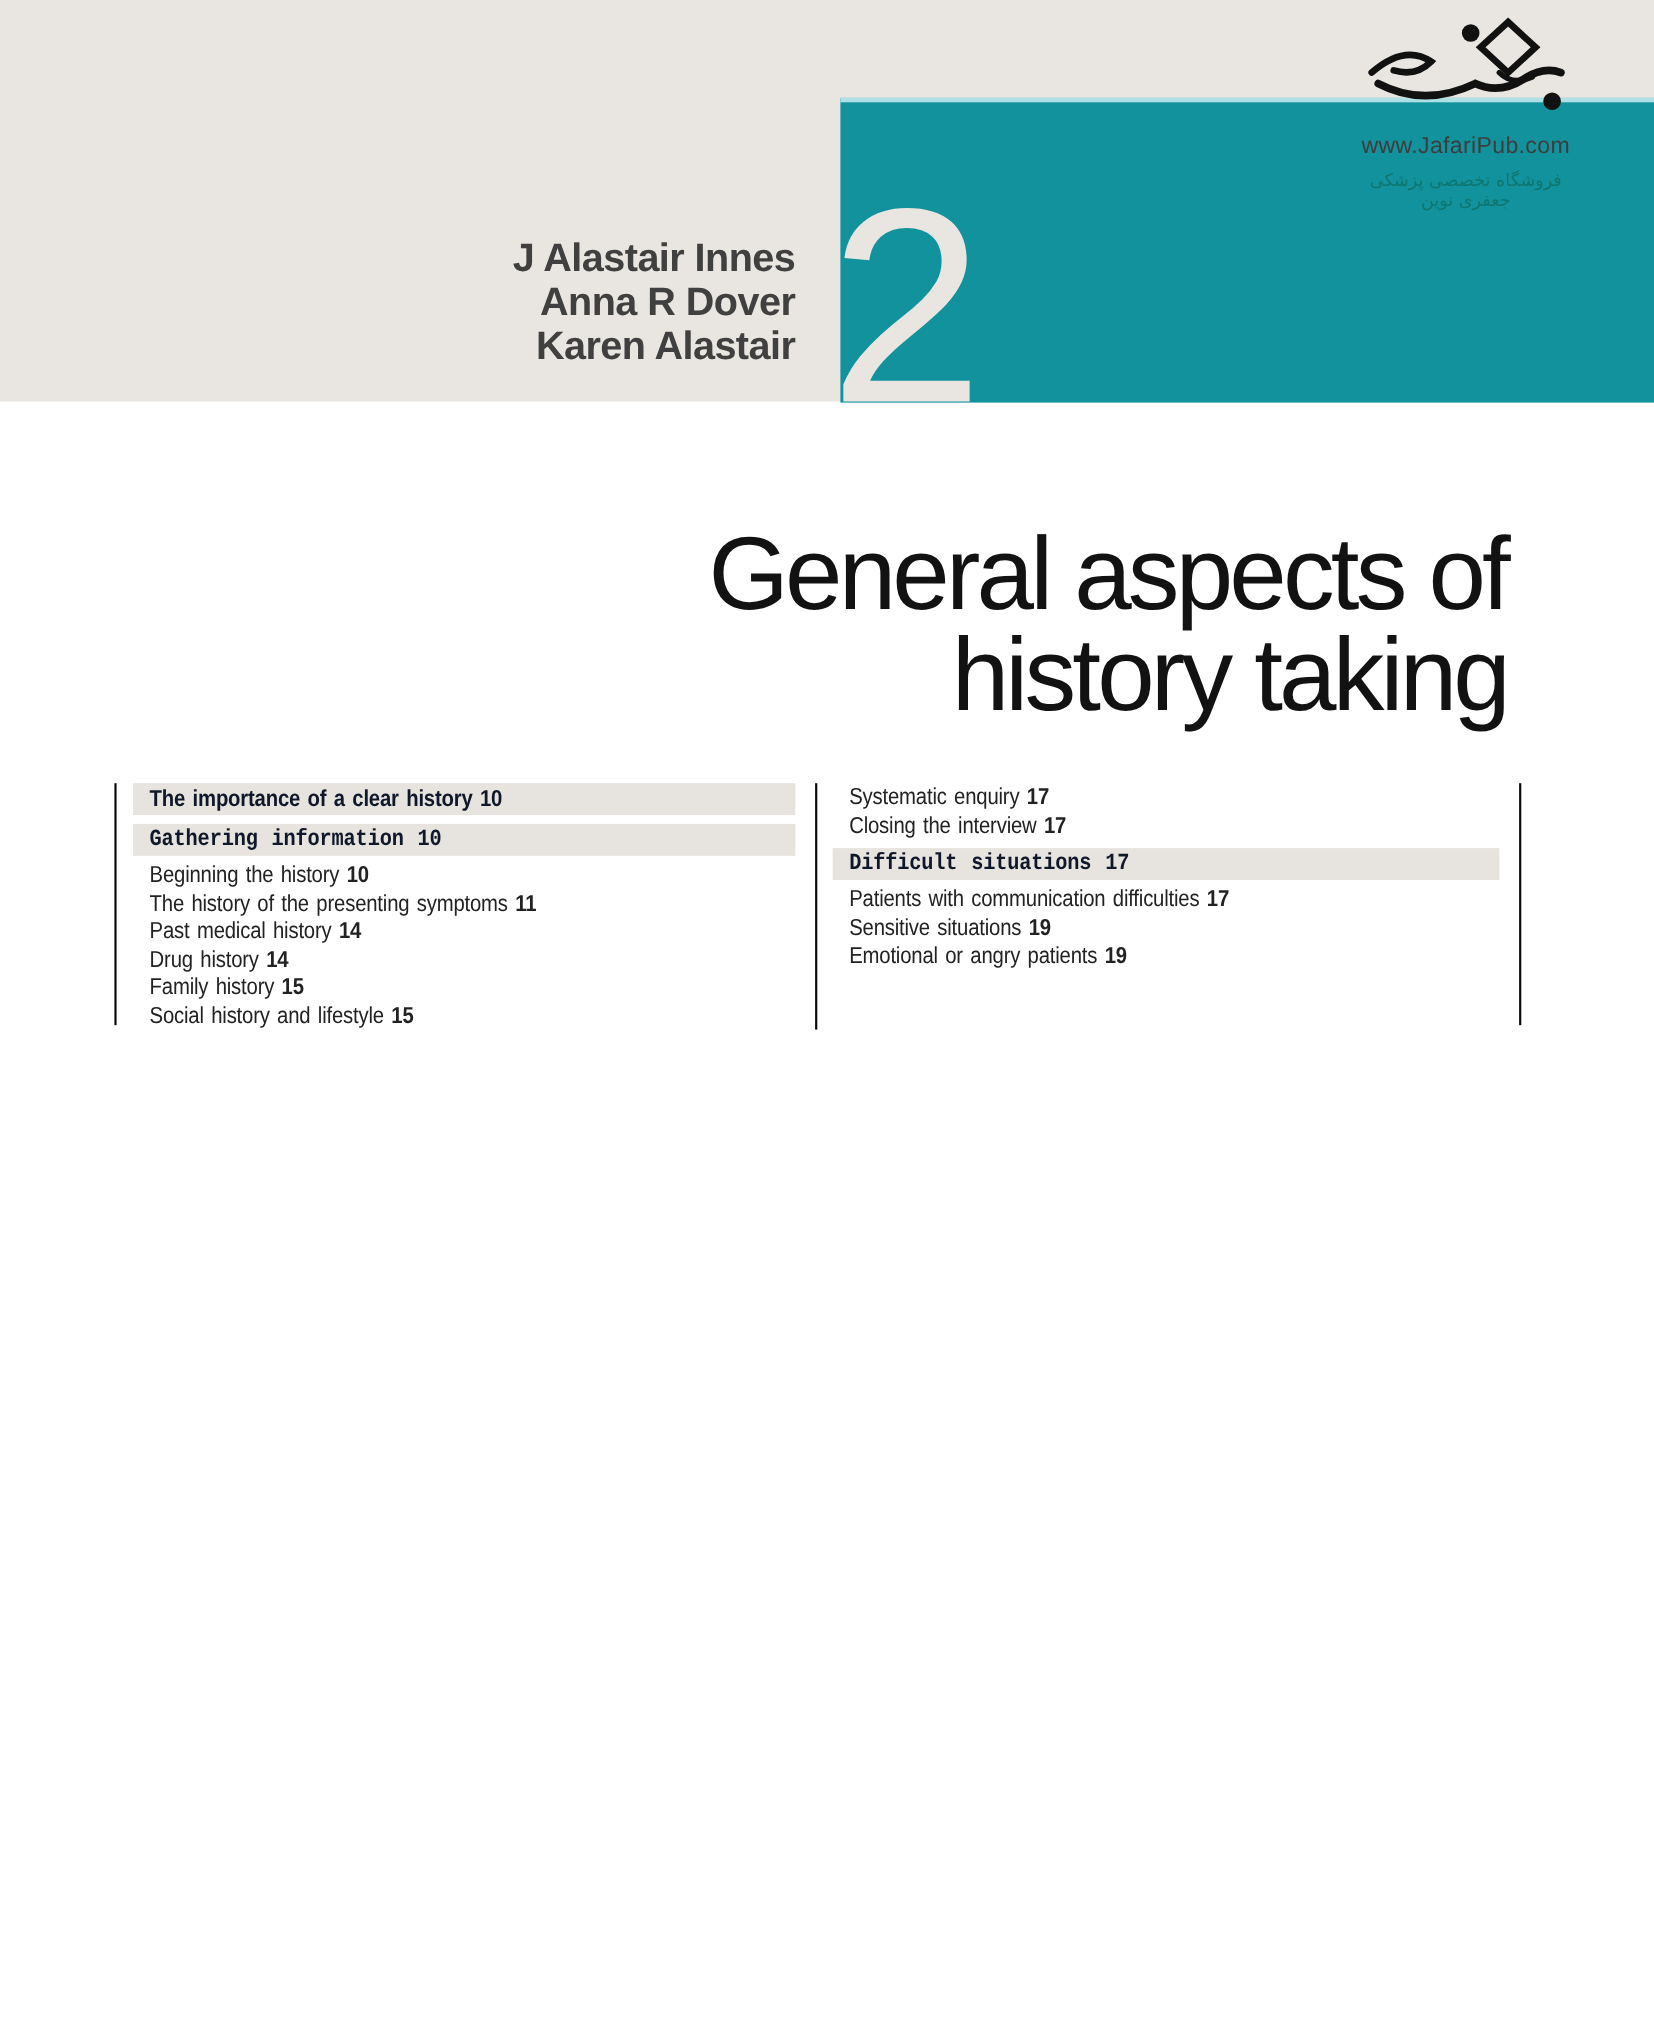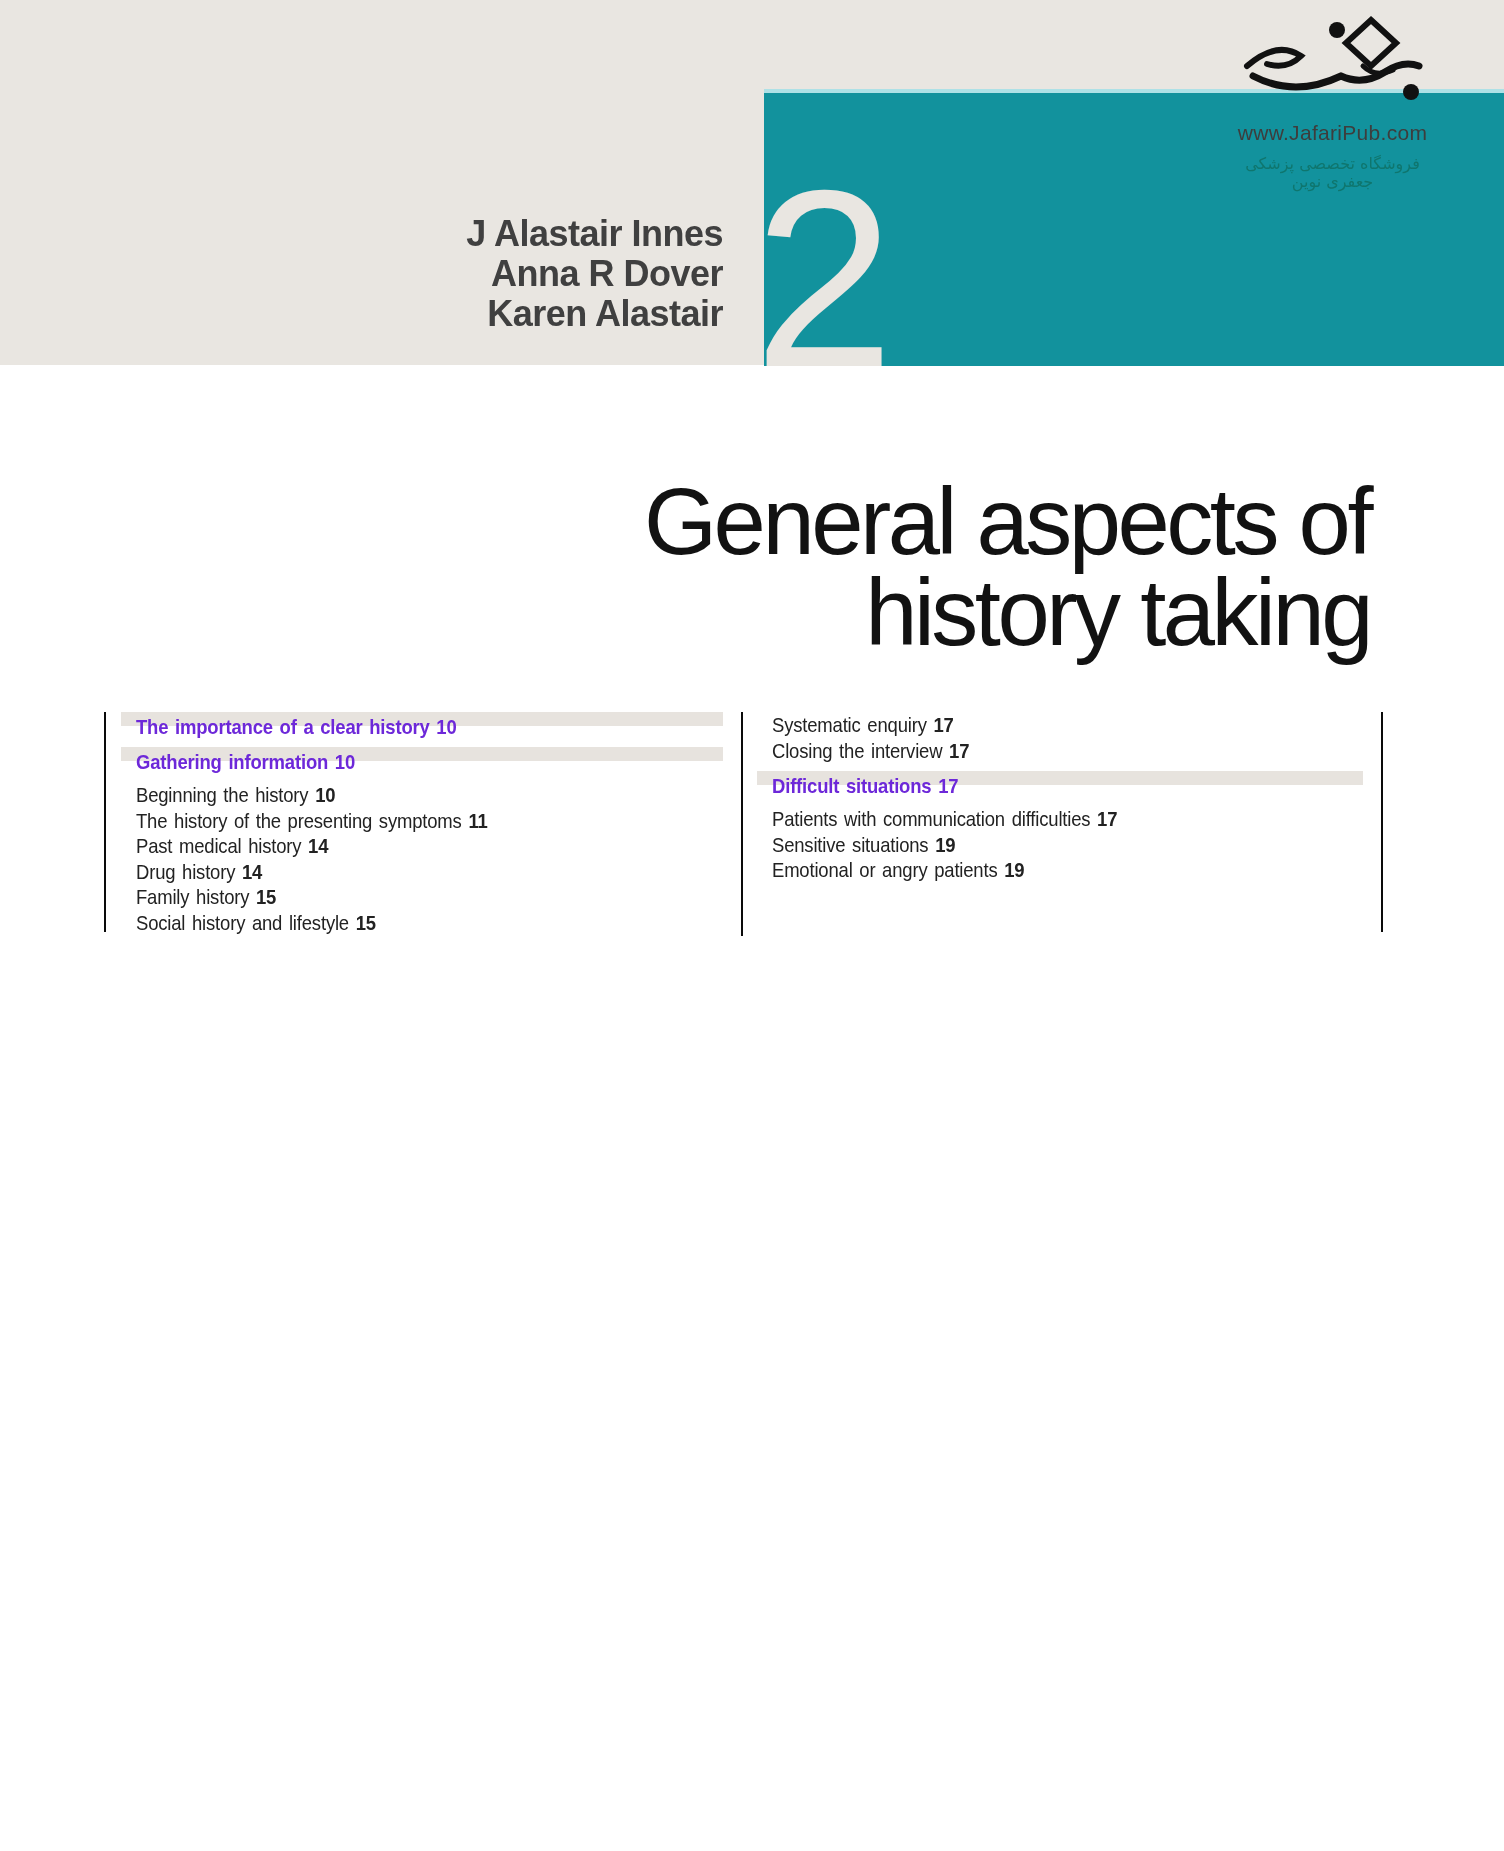--- a/index.html
+++ b/index.html
@@ -79,26 +79,26 @@
   .toc-col{position:absolute; top:712px;}
   .toc-col-left{left:121px; width:602px;}
   .toc-col-right{left:757px; width:606px;}
   .toc-row{
     padding-left:15px;
     font-size:21px; color:#222;
     white-space:nowrap;
   }
   .toc-row.item{height:25.5px; line-height:25.5px;}
   .toc-row.heading{
-    height:14px; line-height:29px;
+    height:29px; line-height:29px;
     background:var(--highlight,#e7e3de);
-    font-weight:bold; color:#6d28d9;
-    margin-bottom:21px;
+    font-weight:bold; color:#0f172a;
+    margin-bottom:5px;
   }
-  .toc-row.heading:not(:first-child){margin-top:8px;}
+  .toc-row.heading:not(:first-child){margin-top:8px;font-family:Liberation Mono, monospace;}
   .toc-row .pg{font-weight:bold;}
   .tscale{
     display:inline-block;
     transform:scaleX(0.88);
     transform-origin:0 50%;
     word-spacing:2px;
     letter-spacing:-0.2px;
   }
 </style>
 </head>

